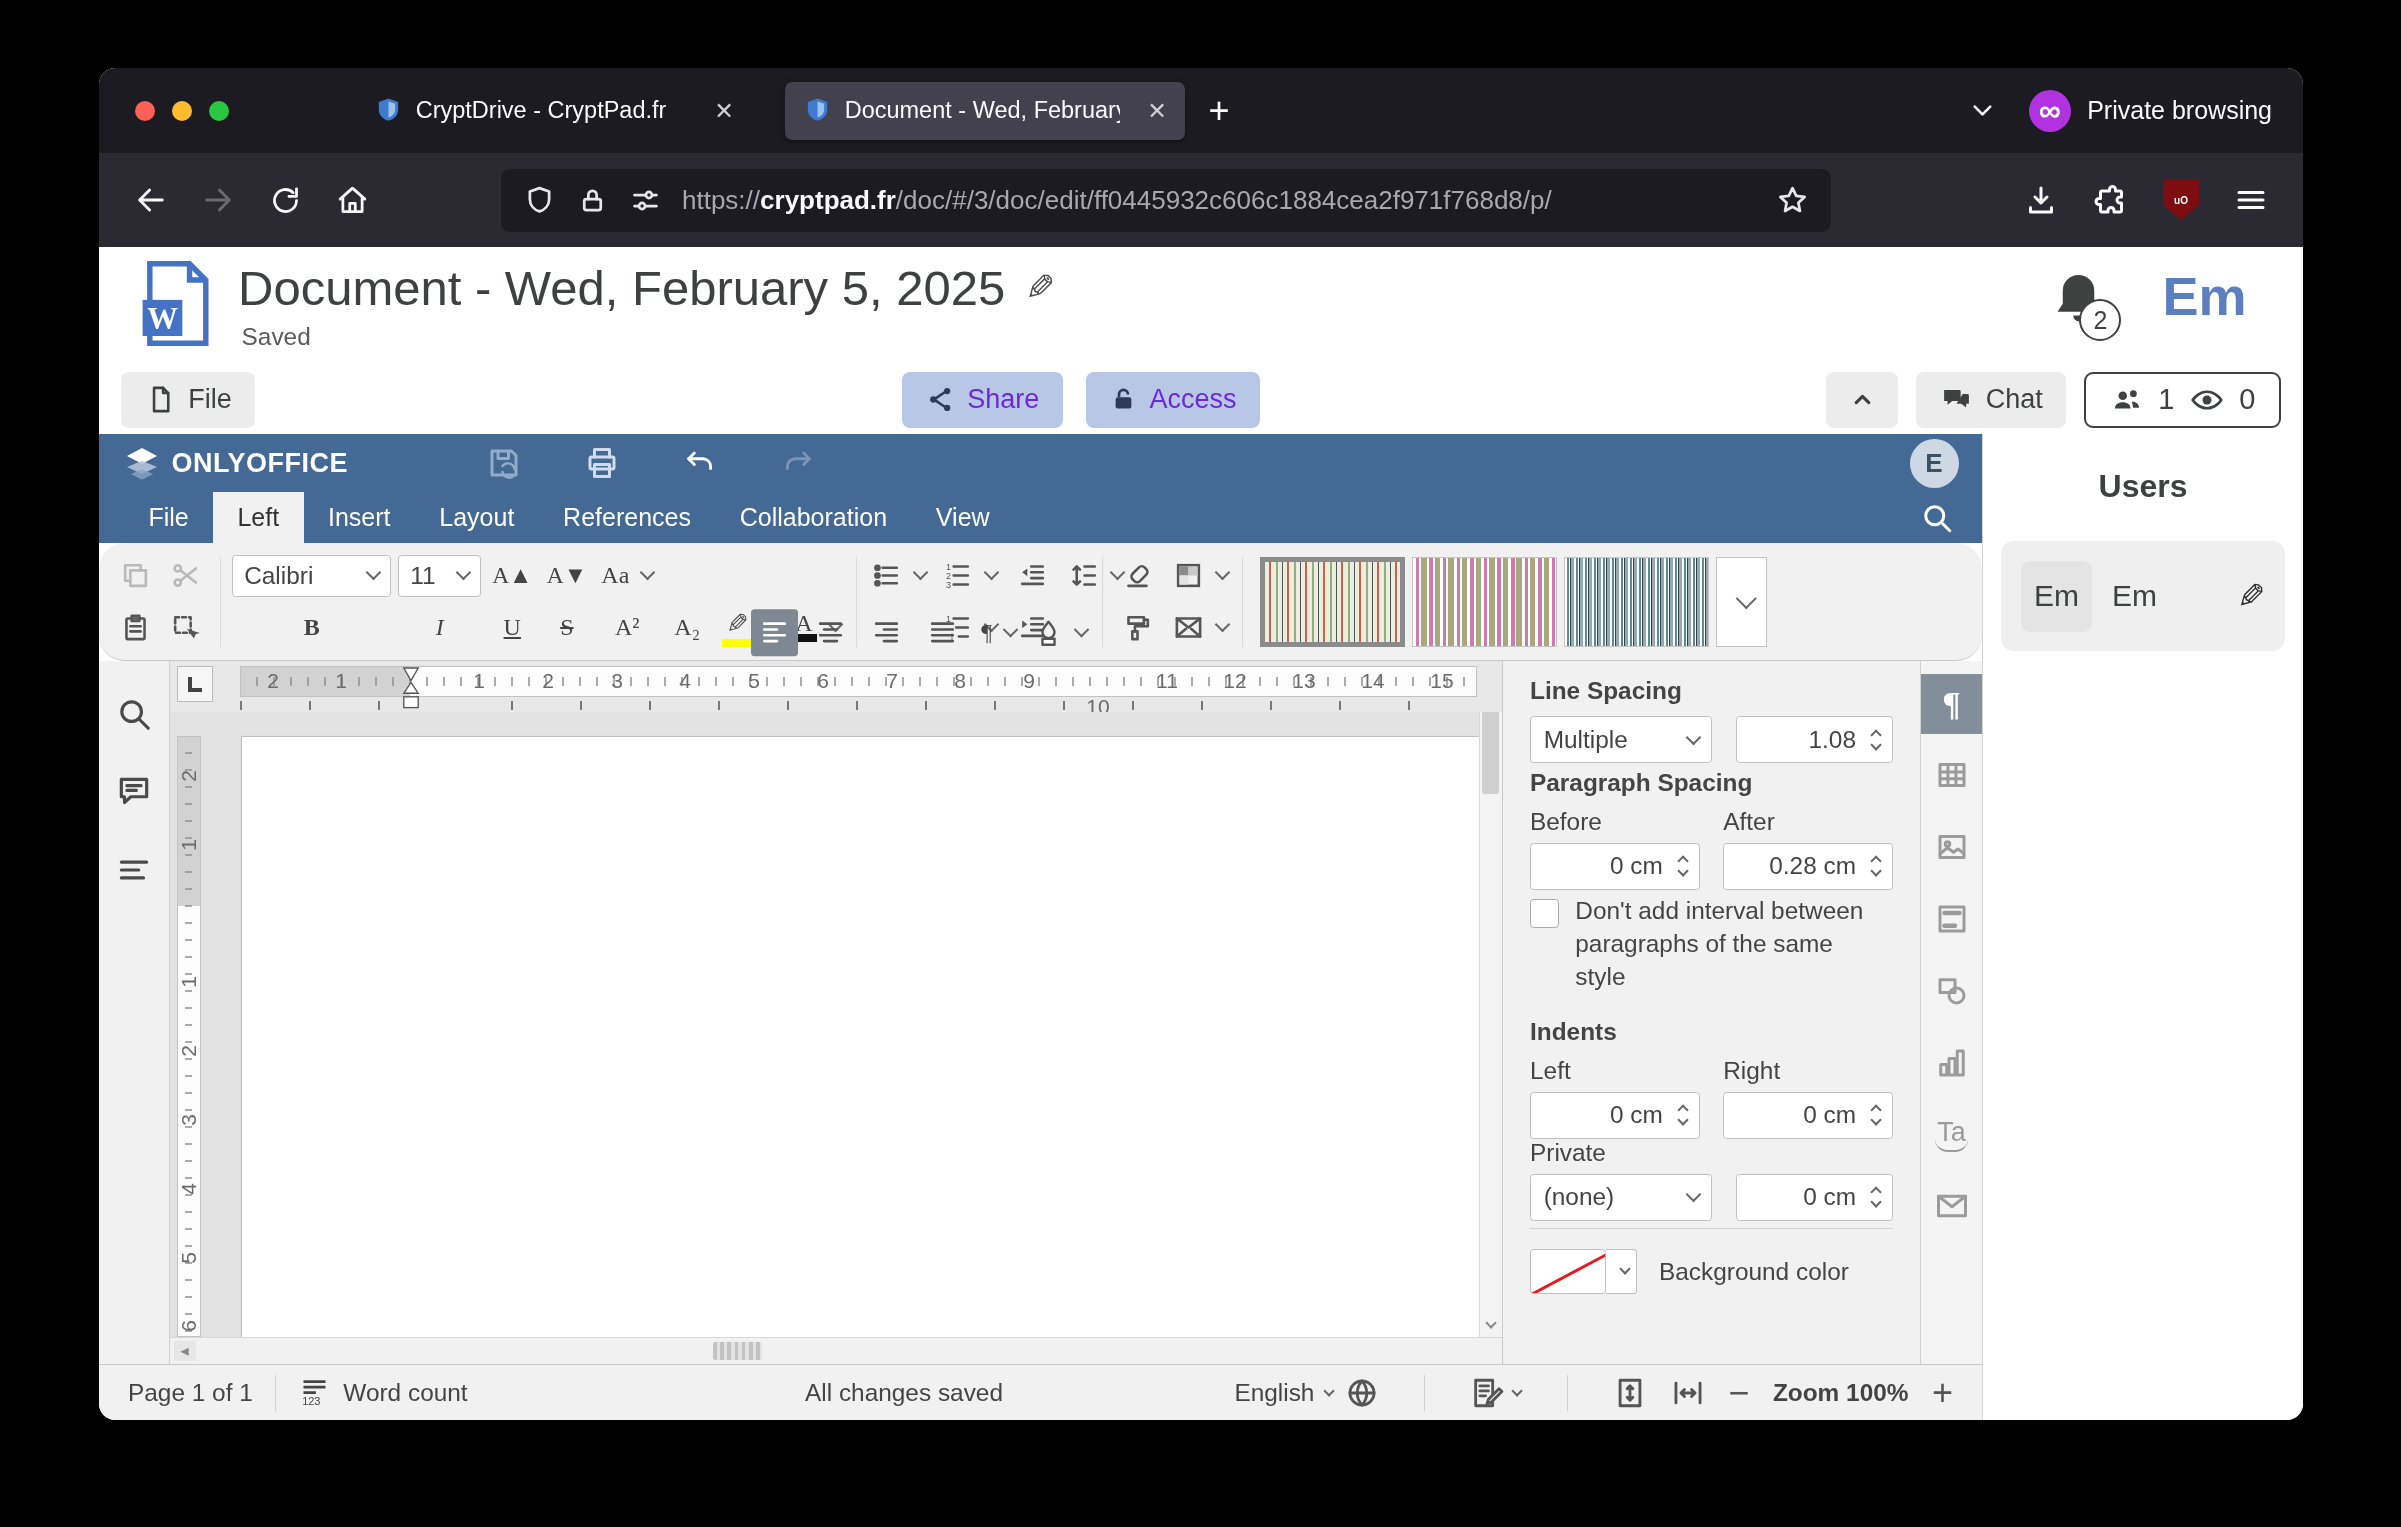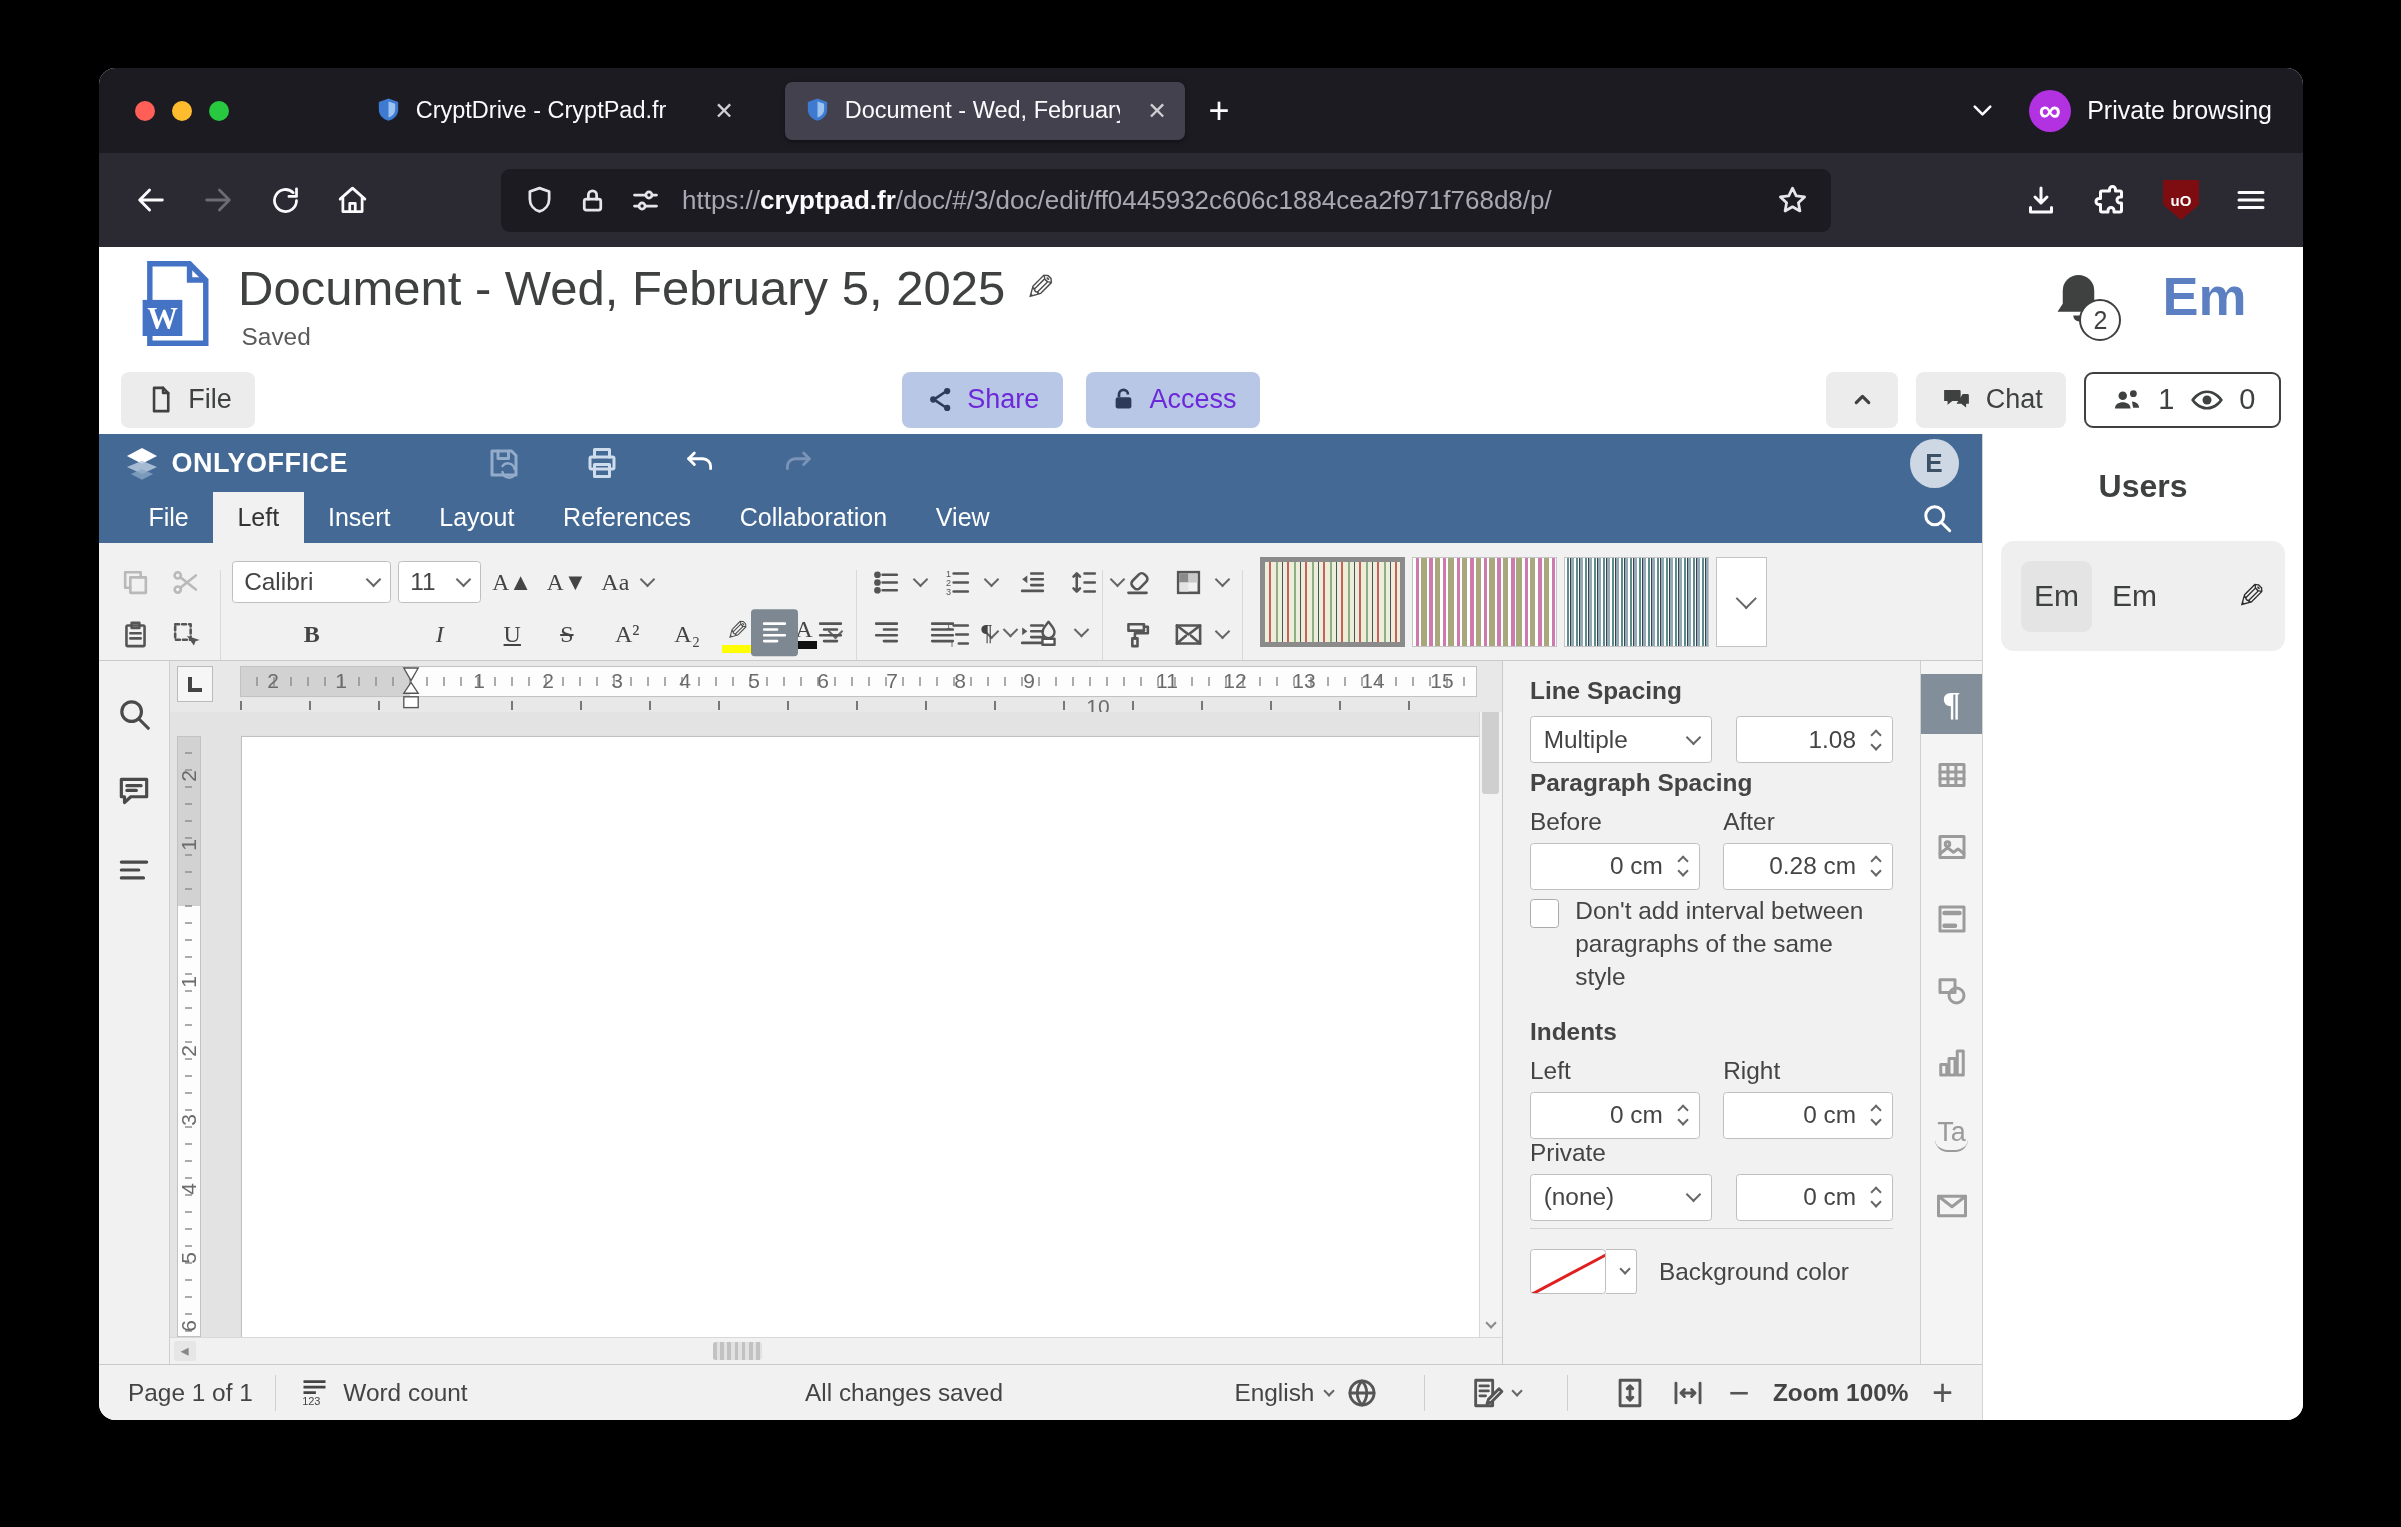--- a/index.html
+++ b/index.html
@@ -30,21 +30,21 @@
   .navic.disabled { color:#6c6b74; }
   .urlbar { width:1330px; height:63px; margin-left:100px; background:#1c1b22; border-radius:9px;
     display:flex; align-items:center; padding:0 22px; color:#fbfbfe; }
   .urlbar .uic { width:33px; height:33px; margin-right:20px; color:#e6e5ea; flex:none; }
   .urltext { font-size:26px; color:#a9a7b2; white-space:nowrap; overflow:hidden; flex:1; }
   .urltext b { color:#fbfbfe; font-weight:bold; }
   .urlstar { width:33px; height:33px; color:#e6e5ea; margin-left:14.5px; flex:none; }
   .nav-right { margin-left:auto; display:flex; align-items:center; gap:34px; color:#fbfbfe; }
   .ublock { width:36px; height:40px; background:#7d0d10; color:#fff;
     clip-path:polygon(0 0,100% 0,100% 62%,50% 100%,0 62%); display:flex; align-items:center;
-    justify-content:center; font-size:15px; font-weight:bold; }
+    justify-content:center; font-size:10px; font-weight:bold; }
 
   
   .cp-header { height:118px; display:flex; align-items:flex-start; padding:12.7px 33px 0 40px; background:#fff; flex:none; }
   .doctitle-wrap { margin-left:25px; }
   .doctitle { font-size:49px; color:#3f4141; font-weight:500; display:flex; align-items:center; gap:20px; }
   .pencil { font-size:36px; color:#4d4d4d; transform:scaleX(-1) rotate(0deg); display:inline-block; }
   .savedtxt { font-size:24.4px; color:#5a5a5a; margin-top:7.2px; margin-left:3.6px; }
   .cp-right { margin-left:auto; display:flex; align-items:flex-start; gap:52px; padding-top:7.2px; margin-right:23.5px; }
   .bellwrap { position:relative; width:63px; height:76px; color:#3f4141; }
   .bellbadge { position:absolute; right:-11px; bottom:1.8px; width:42px; height:42px; background:#fff;
@@ -69,21 +69,21 @@
   .oo-hic { width:40px; height:40px; display:flex; align-items:center; justify-content:center; }
   .oo-avatar { margin-left:auto; width:49px; height:49px; border-radius:50%; background:#cdd8e4;
     color:#3c5165; font-size:26px; font-weight:bold; display:flex; align-items:center; justify-content:center; }
   .menurow { height:51px; background:#446995; display:flex; align-items:stretch; padding-left:25px; flex:none; }
   .mtab { display:flex; align-items:center; padding:0 24.4px; color:#fff; font-size:25px; }
   .mtab.active { background:#f1f1f1; color:#333; }
   .menu-search { margin-left:auto; margin-right:27px; align-self:center; width:36px; height:36px; color:#fff; }
 
   
   .toolbar { height:118px; background:#f1f1f1; border-bottom:0.9px solid #c9c9c9; display:flex;
-    align-items:flex-end; padding:0 12.7px; flex:none; }
+    align-items:center; padding:0 12.7px; flex:none;border-radius:26px; }
   .tgroup { display:grid; grid-template-rows:52px 52px; grid-auto-flow:column; align-items:center; column-gap:3.6px; }
   .tdiv { width:0.9px; height:90px; background:#d9d9d9; margin:0 11px; flex:none; }
   .tbtn { min-width:47px; height:47px; display:flex; align-items:center; justify-content:center;
     color:#555; border-radius:3.6px; gap:3.6px; padding:0 3.6px; }
   .tbtn.gray { color:#b9b9b9; }
   .tbtn.activeb { background:#7d8893; color:#fff; }
   .glyph { font-size:24px; color:#444; font-family:"Liberation Serif", serif; }
   .select { background:#fff; border:0.9px solid #bfbfbf; border-radius:3.6px; height:42px;
     display:flex; align-items:center; font-size:24.4px; color:#444; padding:0 11px; }
   .chev { width:11px; height:11px; border-right:2.7px solid #666; border-bottom:2.7px solid #666;

